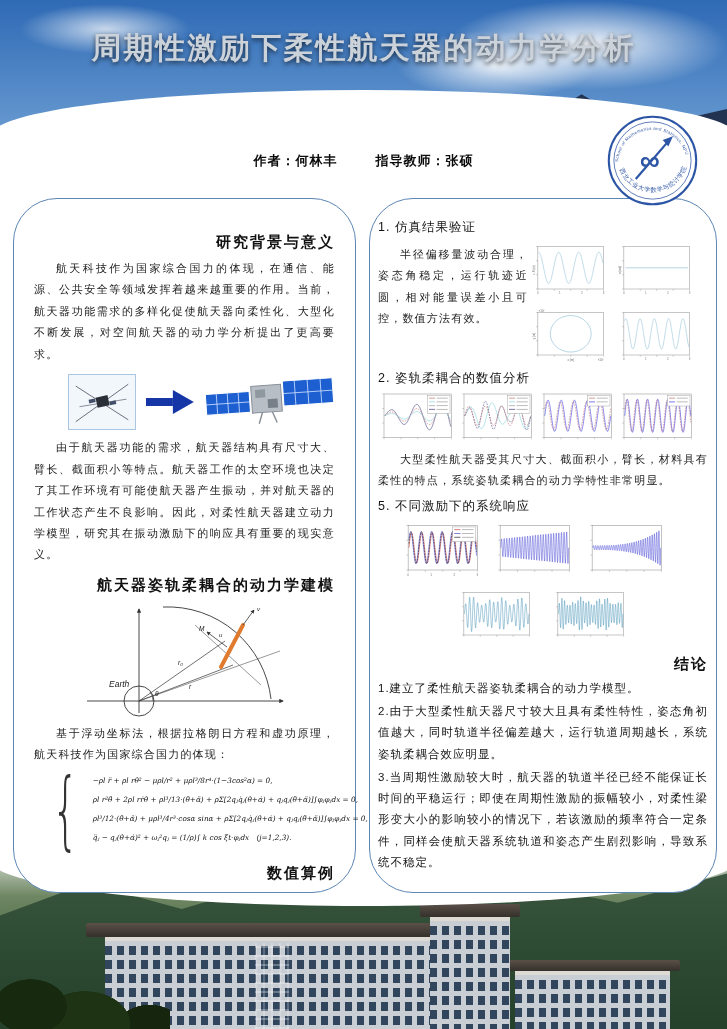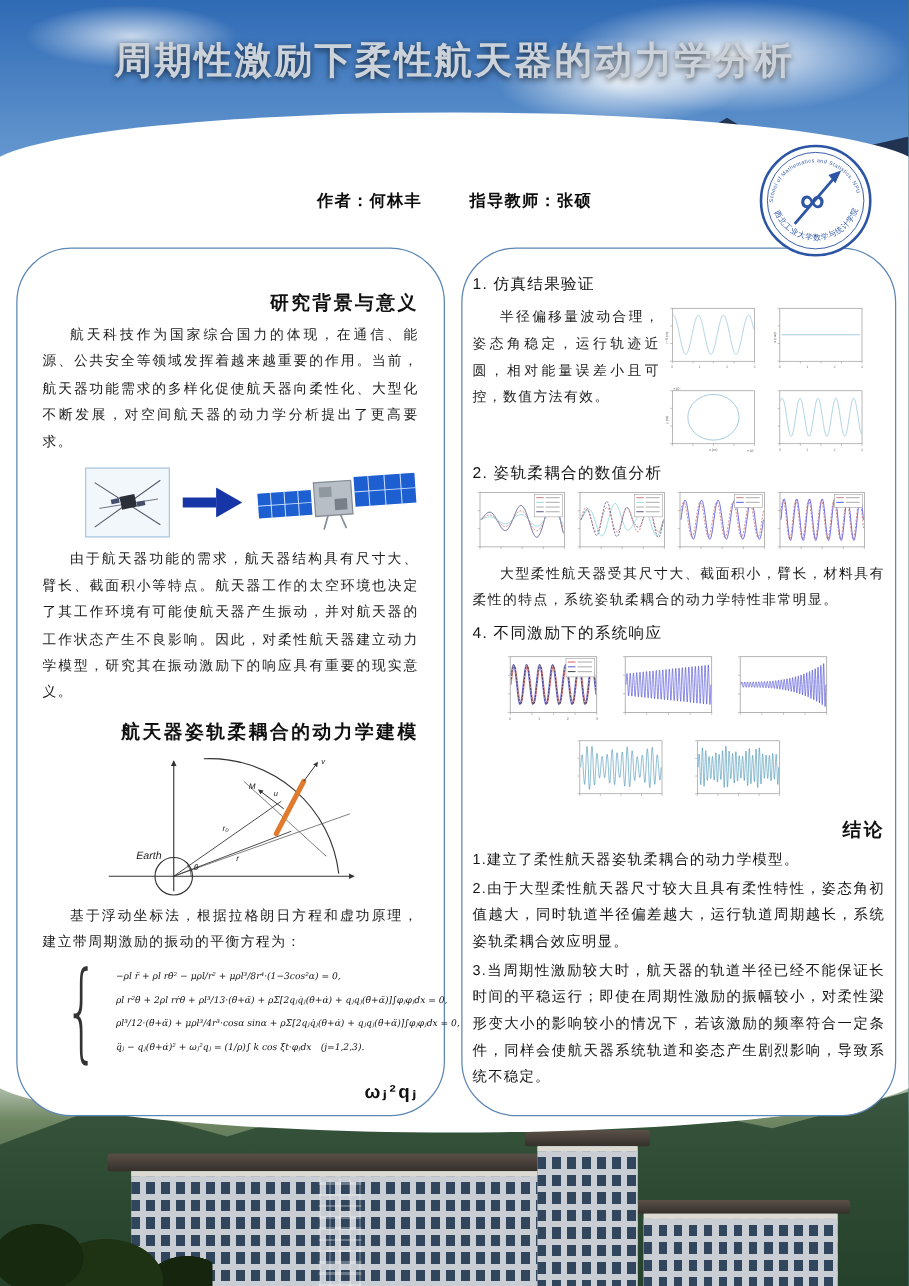--- a/index.html
+++ b/index.html
@@ -195,33 +195,33 @@
       <path d="M 78 100 A 14 14 0 0 0 75 91" fill="none" stroke="#333" stroke-width="0.6"></path>
       <text x="34" y="86" font-size="8.5" font-style="italic" fill="#222">Earth</text>
       <text x="80" y="95" font-size="6.5" font-style="italic" fill="#222">θ</text>
       <text x="103" y="64" font-size="6.5" font-style="italic" fill="#222">r₀</text>
       <text x="114" y="88" font-size="6.5" font-style="italic" fill="#222">r</text>
       <text x="124" y="30" font-size="6.5" font-style="italic" fill="#222">M</text>
       <text x="144" y="36" font-size="6" font-style="italic" fill="#222">u</text>
       <text x="182" y="10" font-size="6" font-style="italic" fill="#222">v</text>
     </svg>
 
-    <p class="body-text">基于浮动坐标法，根据拉格朗日方程和虚功原理，建立带周期激励的振动的平衡方程为：</p>
+    <p class="body-text">基于浮动坐标法，根据拉格朗日方程和虚功原理，航天科技作为国家综合国力的体现：</p>
 
     <div class="equations">
       <div class="brace">{</div>
       <div class="eq-lines">
         <div class="eq">−ρl r̈ + ρl rθ̇² − μρl/r² + μρl³/8r⁴·(1−3cos²α) = 0,</div>
         <div class="eq">ρl r²θ̈ + 2ρl rṙθ̇ + ρl³/13·(θ̈+α̈) + ρΣ[2qⱼq̇ⱼ(θ̇+α̇) + qⱼqⱼ(θ̈+α̈)]∫φⱼφⱼdx = 0,</div>
         <div class="eq">ρl³/12·(θ̈+α̈) + μρl³/4r³·cosα sinα + ρΣ[2qⱼq̇ⱼ(θ̇+α̇) + qⱼqⱼ(θ̈+α̈)]∫φⱼφⱼdx = 0,</div>
         <div class="eq">q̈ⱼ − qⱼ(θ̇+α̇)² + ωⱼ²qⱼ = (1/ρ)∫ k cos ξt·φⱼdx　(j=1,2,3).</div>
       </div>
     </div>
 
-    <h2 class="sec" style="margin-top:16px;">ωⱼ²qⱼ</h2>
+    <h2 class="sec" style="margin-top:16px;">数值算例</h2>
   </div>
 
   <div class="panel panel-right">
     <div class="rp-heading">1. 仿真结果验证</div>
     <div class="sim-row">
       <p class="body-text sim-text">半径偏移量波动合理，姿态角稳定，运行轨迹近圆，相对能量误差小且可控，数值方法有效。</p>
       <div class="plot-grid">
         <div class="mini-plot"><svg viewBox="0 0 104 72" width="100%" height="100%">
               <rect x="8" y="4" width="90" height="58" fill="#fff" stroke="#909090" stroke-width="0.7"></rect>
               <line x1="8" y1="62" x2="8" y2="64.5" stroke="#888" stroke-width="0.5"></line>
@@ -379,21 +379,21 @@
             <path d="M9.0 24.2 L9.3 21.9 L9.6 19.7 L9.8 17.8 L10.1 16.1 L10.4 14.7 L10.7 13.6 L10.9 12.8 L11.2 12.3 L11.5 12.2 L11.8 12.4 L12.0 13.0 L12.3 13.8 L12.6 15.0 L12.8 16.5 L13.1 18.2 L13.4 20.2 L13.7 22.4 L13.9 24.7 L14.2 27.2 L14.5 29.8 L14.8 32.5 L15.1 35.1 L15.3 37.7 L15.6 40.3 L15.9 42.7 L16.1 45.0 L16.4 47.0 L16.7 48.9 L17.0 50.5 L17.3 51.8 L17.5 52.7 L17.8 53.4 L18.1 53.8 L18.4 53.8 L18.6 53.4 L18.9 52.8 L19.2 51.8 L19.4 50.5 L19.7 48.9 L20.0 47.1 L20.3 45.0 L20.6 42.7 L20.8 40.3 L21.1 37.8 L21.4 35.2 L21.6 32.5 L21.9 29.9 L22.2 27.3 L22.5 24.8 L22.8 22.4 L23.0 20.2 L23.3 18.2 L23.6 16.5 L23.9 15.0 L24.1 13.8 L24.4 13.0 L24.7 12.4 L24.9 12.2 L25.2 12.3 L25.5 12.8 L25.8 13.6 L26.1 14.7 L26.3 16.1 L26.6 17.8 L26.9 19.7 L27.1 21.9 L27.4 24.2 L27.7 26.7 L28.0 29.2 L28.3 31.9 L28.5 34.5 L28.8 37.1 L29.1 39.7 L29.4 42.2 L29.6 44.5 L29.9 46.6 L30.2 48.5 L30.4 50.1 L30.7 51.5 L31.0 52.5 L31.3 53.3 L31.5 53.7 L31.8 53.8 L32.1 53.5 L32.4 52.9 L32.6 52.0 L32.9 50.8 L33.2 49.3 L33.5 47.5 L33.8 45.5 L34.0 43.3 L34.3 40.9 L34.6 38.4 L34.9 35.8 L35.1 33.1 L35.4 30.5 L35.7 27.9 L36.0 25.3 L36.2 22.9 L36.5 20.7 L36.8 18.7 L37.0 16.9 L37.3 15.3 L37.6 14.1 L37.9 13.1 L38.1 12.5 L38.4 12.2 L38.7 12.3 L39.0 12.7 L39.3 13.4 L39.5 14.4 L39.8 15.8 L40.1 17.4 L40.4 19.3 L40.6 21.3 L40.9 23.6 L41.2 26.1 L41.5 28.6 L41.7 31.3 L42.0 33.9 L42.3 36.5 L42.5 39.1 L42.8 41.6 L43.1 43.9 L43.4 46.1 L43.6 48.1 L43.9 49.8 L44.2 51.2 L44.5 52.3 L44.8 53.1 L45.0 53.6 L45.3 53.8 L45.6 53.6 L45.9 53.1 L46.1 52.3 L46.4 51.1 L46.7 49.7 L47.0 47.9 L47.2 46.0 L47.5 43.8 L47.8 41.4 L48.0 39.0 L48.3 36.4 L48.6 33.7 L48.9 31.1 L49.1 28.5 L49.4 25.9 L49.7 23.5 L50.0 21.2 L50.3 19.1 L50.5 17.3 L50.8 15.7 L51.1 14.3 L51.4 13.3 L51.6 12.6 L51.9 12.3 L52.2 12.2 L52.5 12.5 L52.7 13.2 L53.0 14.1 L53.3 15.4 L53.5 17.0 L53.8 18.8 L54.1 20.8 L54.4 23.1 L54.7 25.5 L54.9 28.0 L55.2 30.6 L55.5 33.3 L55.8 35.9 L56.0 38.5 L56.3 41.0 L56.6 43.4 L56.8 45.6 L57.1 47.6 L57.4 49.4 L57.7 50.9 L58.0 52.1 L58.2 53.0 L58.5 53.6 L58.8 53.8 L59.0 53.7 L59.3 53.3 L59.6 52.5 L59.9 51.4 L60.2 50.0 L60.4 48.4 L60.7 46.4 L61.0 44.3 L61.3 42.0 L61.5 39.5 L61.8 37.0 L62.1 34.3 L62.3 31.7 L62.6 29.1 L62.9 26.5 L63.2 24.0 L63.5 21.7 L63.7 19.6 L64.0 17.7 L64.3 16.0 L64.5 14.6 L64.8 13.5 L65.1 12.8 L65.4 12.3 L65.7 12.2 L65.9 12.4 L66.2 13.0 L66.5 13.9 L66.8 15.1 L67.0 16.6 L67.3 18.4 L67.6 20.4 L67.8 22.6 L68.1 24.9 L68.4 27.4 L68.7 30.0 L69.0 32.7 L69.2 35.3 L69.5 37.9 L69.8 40.5 L70.0 42.9 L70.3 45.1 L70.6 47.2 L70.9 49.0 L71.2 50.6 L71.4 51.8 L71.7 52.8 L72.0 53.5 L72.3 53.8 L72.5 53.7 L72.8 53.4 L73.1 52.7 L73.3 51.7 L73.6 50.4 L73.9 48.8 L74.2 46.9 L74.5 44.8 L74.7 42.5 L75.0 40.1 L75.3 37.6 L75.5 34.9 L75.8 32.3 L76.1 29.7 L76.4 27.1 L76.7 24.6 L76.9 22.2 L77.2 20.1 L77.5 18.1 L77.8 16.4 L78.0 14.9 L78.3 13.7 L78.6 12.9 L78.8 12.4 L79.1 12.2 L79.4 12.4 L79.7 12.8 L80.0 13.7 L80.2 14.8 L80.5 16.2 L80.8 17.9 L81.0 19.9 L81.3 22.0 L81.6 24.4 L81.9 26.9 L82.2 29.4 L82.4 32.1 L82.7 34.7 L83.0 37.3 L83.3 39.9 L83.5 42.3 L83.8 44.6 L84.1 46.7 L84.3 48.6 L84.6 50.2 L84.9 51.6 L85.2 52.6 L85.5 53.3 L85.7 53.7 L86.0 53.8 L86.3 53.5 L86.5 52.9 L86.8 51.9 L87.1 50.7 L87.4 49.2 L87.7 47.4 L87.9 45.3 L88.2 43.1 L88.5 40.7 L88.8 38.2 L89.0 35.6 L89.3 32.9 L89.6 30.3 L89.8 27.7 L90.1 25.1 L90.4 22.8 L90.7 20.5 L91.0 18.5 L91.2 16.7 L91.5 15.2 L91.8 14.0 L92.0 13.1 L92.3 12.5 L92.6 12.2 L92.9 12.3 L93.2 12.7 L93.4 13.4 L93.7 14.5 L94.0 15.9 L94.3 17.5 L94.5 19.4 L94.8 21.5 L95.1 23.8 L95.3 26.3 L95.6 28.8 L95.9 31.5 L96.2 34.1 L96.5 36.7 L96.7 39.3 L97.0 41.8" fill="none" stroke="#c06868" stroke-width="0.8" stroke-dasharray="2.2 1.5"></path>
             <rect x="66" y="6" width="30" height="14" fill="#fff" stroke="#888" stroke-width="0.5"></rect>
             <line x1="68" y1="9.5" x2="76" y2="9.5" stroke="#c06868" stroke-width="0.9"></line>
             <rect x="78" y="8.9" width="15" height="1.2" fill="#b5b5b5"></rect>
             <line x1="68" y1="14.5" x2="76" y2="14.5" stroke="#3a3ae0" stroke-width="0.9"></line>
             <rect x="78" y="13.9" width="15" height="1.2" fill="#b5b5b5"></rect>
           </svg></div>
     </div>
     <p class="body-text">大型柔性航天器受其尺寸大、截面积小，臂长，材料具有柔性的特点，系统姿轨柔耦合的动力学特性非常明显。</p>
 
-    <div class="rp-heading">4. 不同激励下的系统响应</div>
+    <div class="rp-heading">5. 不同激励下的系统响应</div>
     <div class="row3">
       <div class="mini-plot"><svg viewBox="0 0 104 72" width="100%" height="100%">
             <rect x="8" y="4" width="90" height="58" fill="#fff" stroke="#909090" stroke-width="0.7"></rect>
             <line x1="8" y1="62" x2="8" y2="64.5" stroke="#888" stroke-width="0.5"></line>
             <line x1="30.5" y1="62" x2="30.5" y2="64.5" stroke="#888" stroke-width="0.5"></line>
             <line x1="53" y1="62" x2="53" y2="64.5" stroke="#888" stroke-width="0.5"></line>
             <line x1="75.5" y1="62" x2="75.5" y2="64.5" stroke="#888" stroke-width="0.5"></line>
             <line x1="98" y1="62" x2="98" y2="64.5" stroke="#888" stroke-width="0.5"></line>
             <line x1="8" y1="4" x2="5.5" y2="4" stroke="#888" stroke-width="0.5"></line>
             <line x1="8" y1="23.3" x2="5.5" y2="23.3" stroke="#888" stroke-width="0.5"></line>

